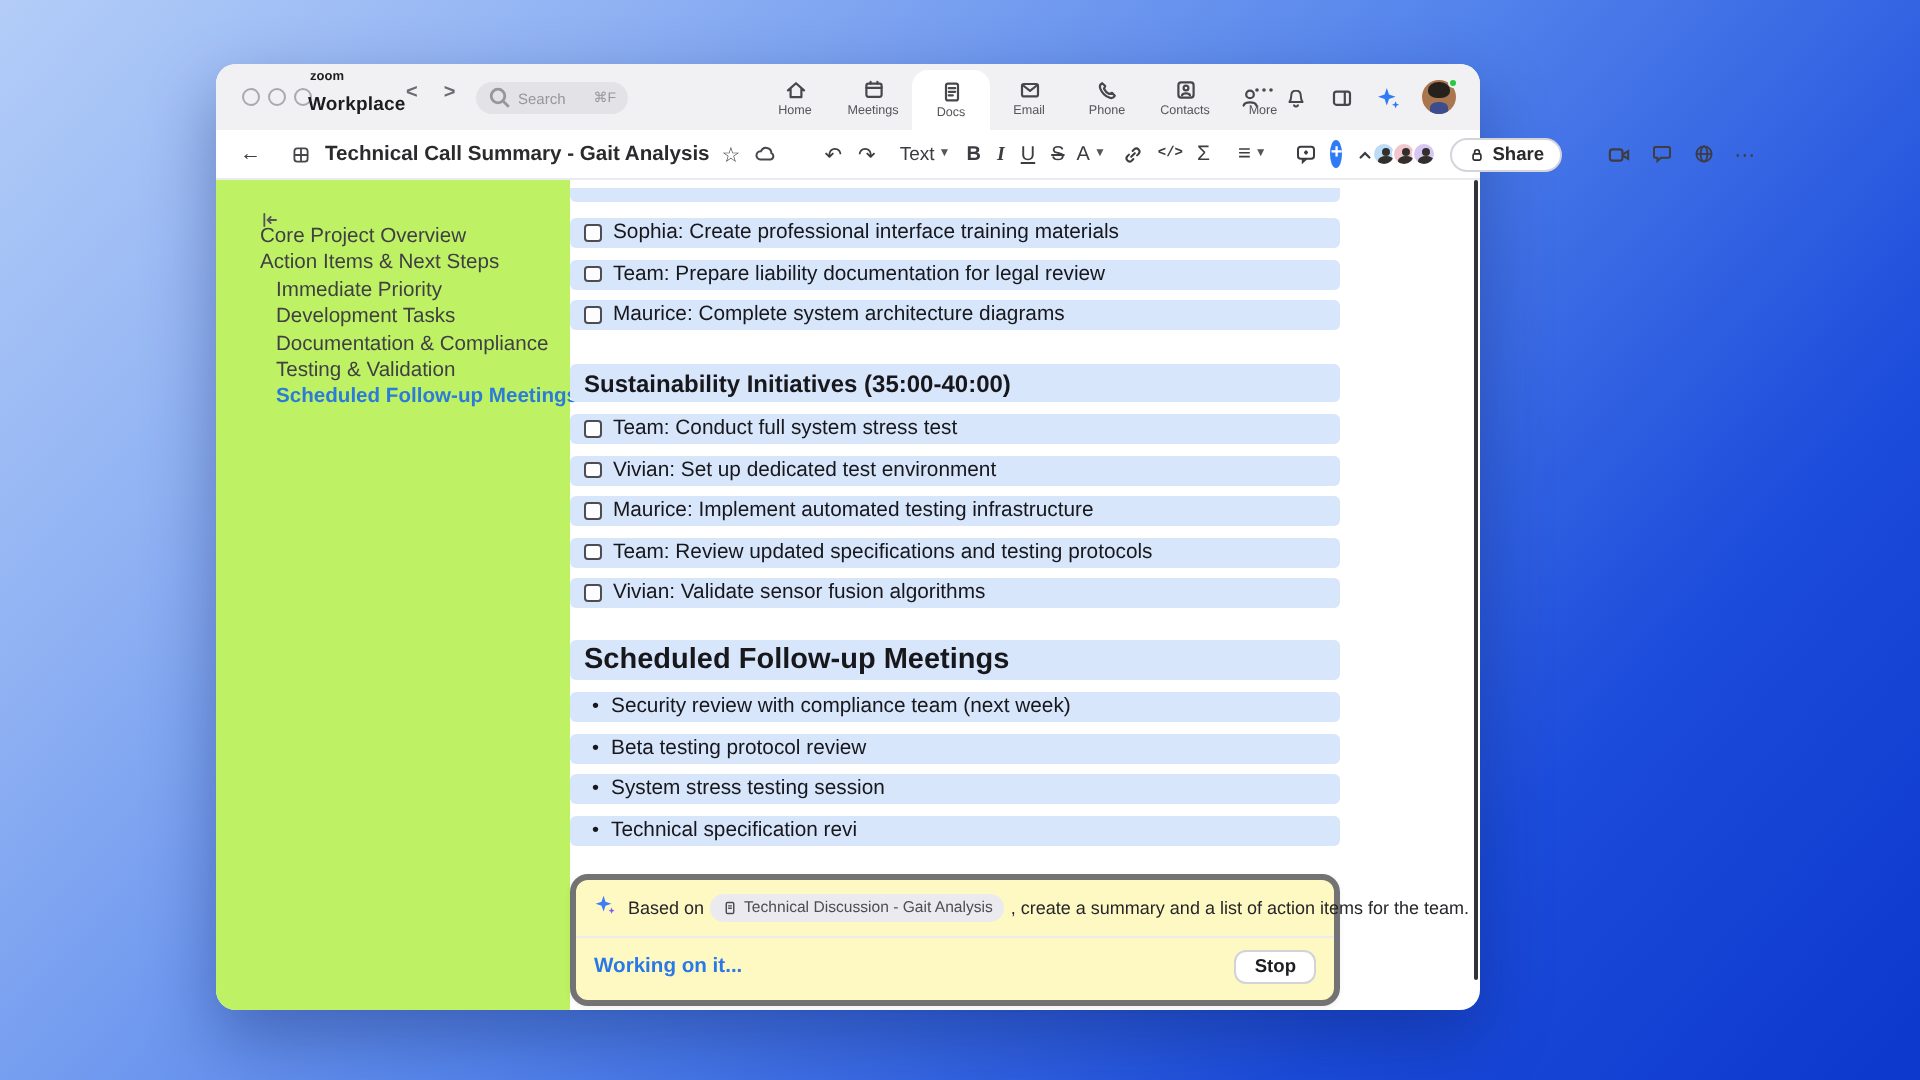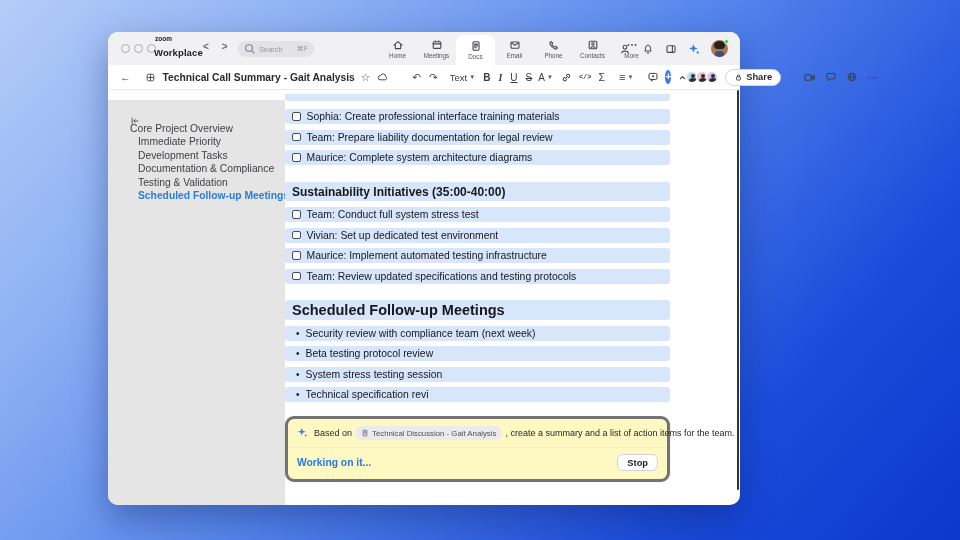--- a/index.html
+++ b/index.html
@@ -48,21 +48,21 @@
   .plus-circle { width:14px; height:14px; border-radius:50%; background:#2e7af7; color:#fff; font-size:10px; font-weight:700;
     display:flex; align-items:center; justify-content:center; line-height:1; margin:0 6px; }
   .collabs { display:flex; margin-left:auto; }
   .collab { width:12px; height:12px; border-radius:50%; margin-left:-2px; border:1px solid #fff; position:relative; overflow:hidden; }
   .collab:before { content:""; position:absolute; top:2px; left:4px; width:4px; height:4px; border-radius:50%; background:#33302c; }
   .collab:after { content:""; position:absolute; bottom:-1px; left:2px; width:8px; height:5px; border-radius:50% 50% 0 0; background:#33302c; }
   .share-btn { display:inline-flex; align-items:center; gap:3px; border:1px solid #d4d4da; border-radius:11px; height:17px;
     padding:0 8px; font-size:9.3px; font-weight:600; color:#2b2b2e; margin:0 8px 0 7px; background:#fff; cursor:pointer; }
 
   
-  .sidebar { position:absolute; left:0; top:68px; bottom:0; width:177px; background:#e5e5e5; border-radius:0 0 0 10px; }
+  .sidebar { position:absolute; left:0; top:58px; bottom:0; width:177px; background:#bef264; border-radius:0 0 0 10px; }
   .collapse-ic { position:absolute; left:22px; top:12px; color:#55555a; }
   .sb-list { position:absolute; left:0; top:22px; right:6px; }
   .sb-item { font-size:10.3px; color:#3f3f44; line-height:13.4px; padding-left:22px; white-space:nowrap; cursor:pointer; }
   .sb-item.lvl1 { padding-left:30px; }
   .sb-item.active { color:#2b7bd9; font-weight:600; }
 
   .content { position:absolute; left:177px; top:58px; width:385px; bottom:0; padding-top:4px; }
   .blk { width:100%; }
   .row { background:#d7e6fb; border-radius:3px; min-height:15px; display:flex; align-items:center;
     padding-left:7px; margin-bottom:5.5px; font-size:10.4px; color:#17171c; cursor:text; }
@@ -300,20 +300,21 @@
   </div>
 
   <div class="sidebar">
     <span class="collapse-ic">
       <svg width="10" height="10" viewBox="0 0 12 12" fill="none" stroke="#55555a" stroke-width="1.1" stroke-linecap="round">
           <path d="M2.6 2.4v7.2M9.6 6H4.6M6.4 4.2 4.6 6l1.8 1.8"></path>
         </svg>
     </span>
     <div class="sb-list" id="sb-list">
         <div class="sb-item">Core Project Overview</div>
+        <div class="sb-item">Action Items &amp; Next Steps</div>
         <div class="sb-item lvl1">Immediate Priority</div>
         <div class="sb-item lvl1">Development Tasks</div>
         <div class="sb-item lvl1">Documentation &amp; Compliance</div>
         <div class="sb-item lvl1">Testing &amp; Validation</div>
         <div class="sb-item lvl1 active">Scheduled Follow-up Meetings</div>
       </div>
   </div>
 
   <div class="content">
     <div id="doc-blocks">
@@ -339,20 +340,24 @@
           <span class="checkbox"></span>
           <span>Vivian: Set up dedicated test environment</span>
         </div>
         <div class="blk row">
           <span class="checkbox"></span>
           <span>Maurice: Implement automated testing infrastructure</span>
         </div>
         <div class="blk row">
           <span class="checkbox"></span>
           <span>Team: Review updated specifications and testing protocols</span>
+        </div>
+        <div class="blk row">
+          <span class="checkbox"></span>
+          <span>Vivian: Validate sensor fusion algorithms</span>
         </div>
         <div class="blk row h2row">Scheduled Follow-up Meetings</div>
         <div class="blk row">
           <span class="bullet-dot">•</span>
           <span>Security review with compliance team (next week)</span>
         </div>
         <div class="blk row">
           <span class="bullet-dot">•</span>
           <span>Beta testing protocol review</span>
         </div>

